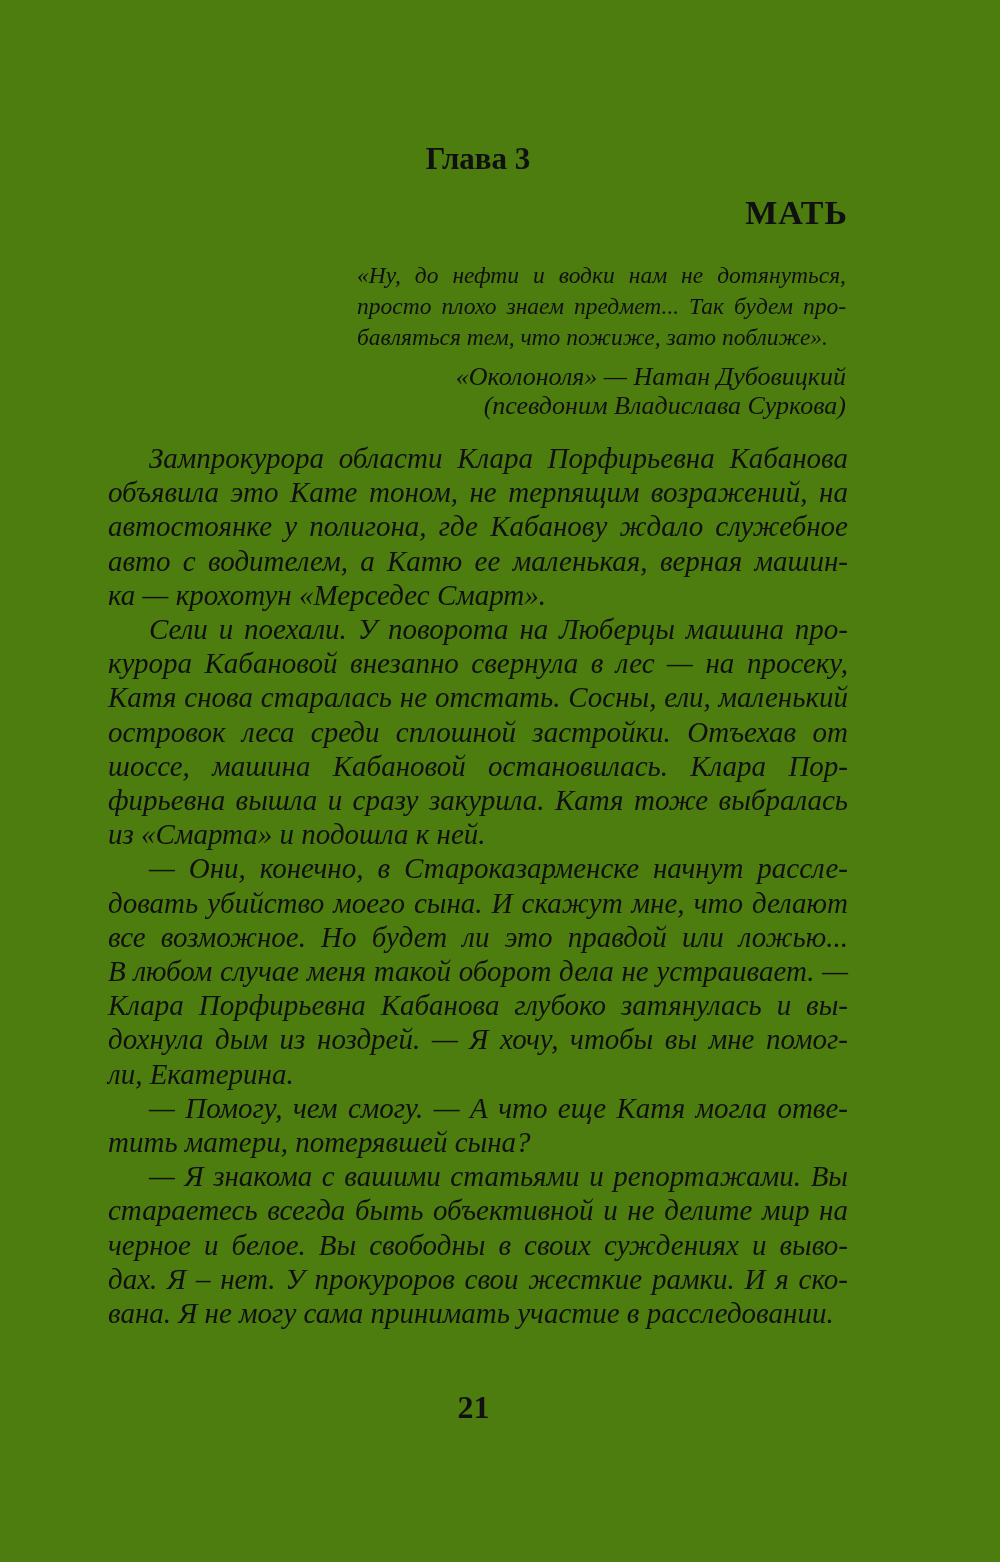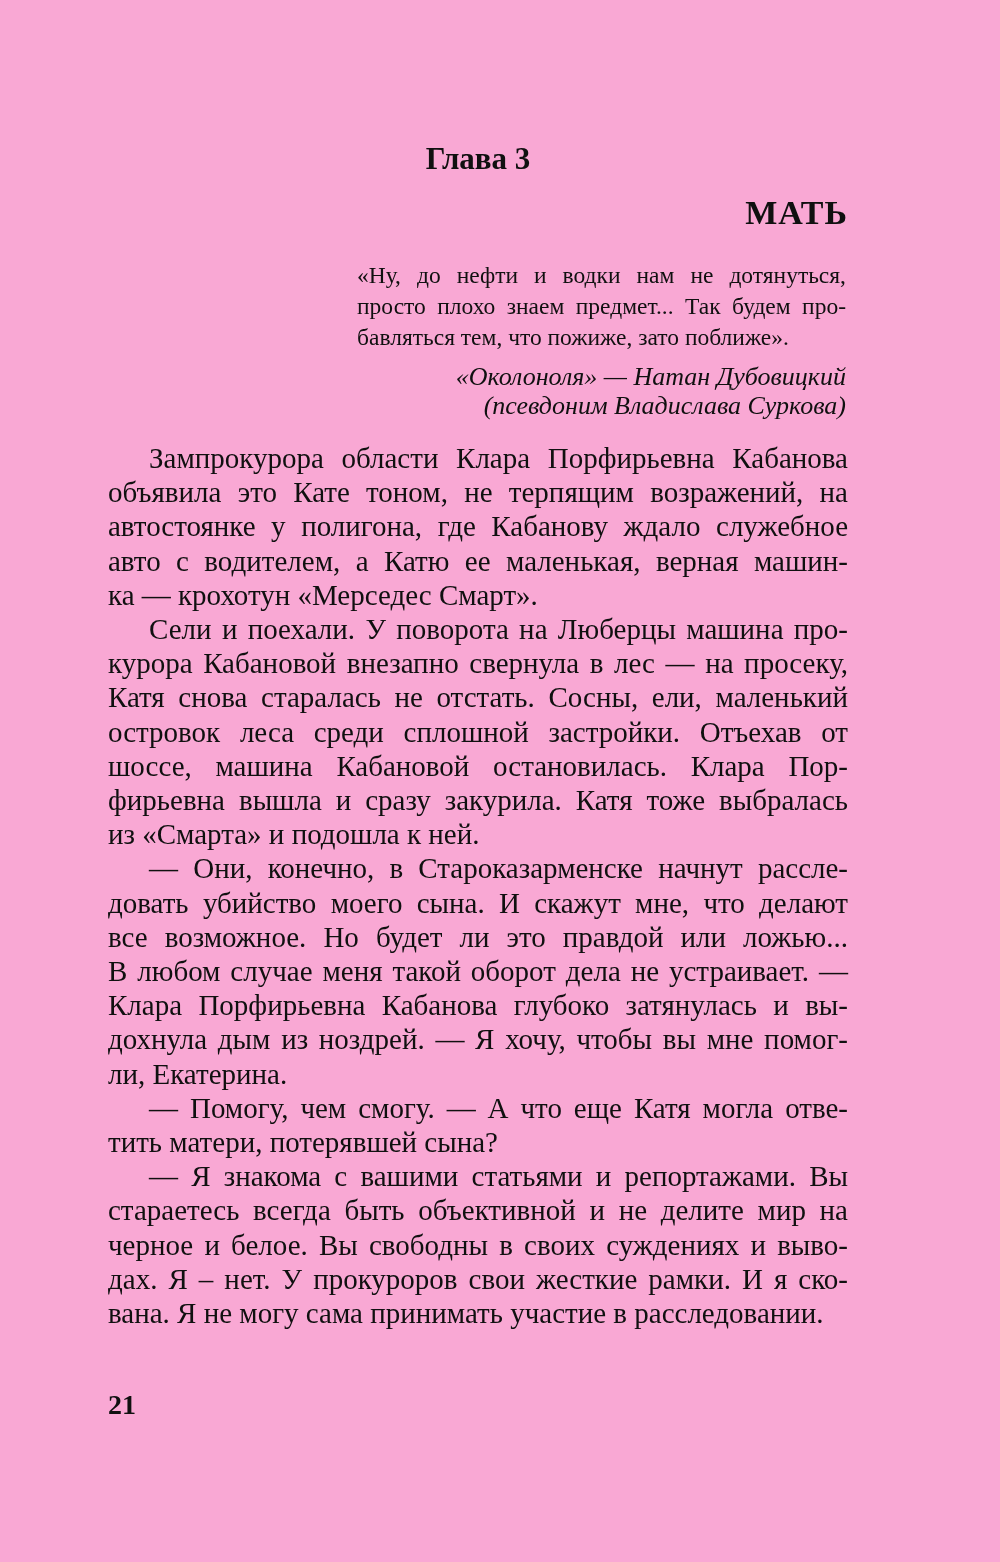--- a/index.html
+++ b/index.html
@@ -4,21 +4,21 @@
 <style>
   html, body {
     margin: 0;
     padding: 0;
     background: #ffffff;
   }
   .page {
     position: relative;
     width: 1000px;
     height: 1562px;
-    background: #f9a8d4;
+    background: #4d7c0f;
     color: #101010;
     font-family: "Liberation Serif", "DejaVu Serif", serif;
     overflow: hidden;
   }
   .content {
     position: absolute;
     left: 108px;
     top: 0;
     width: 740px;
     height: 100%;
@@ -66,41 +66,42 @@
     position: absolute;
     top: 441px;
     left: 0;
     width: 740px;
     font-size: 29px;
     line-height: 34.2px;
   }
   .line {
     text-align: justify;
     white-space: nowrap;
+    font-style: italic;
   }
   .line.fill {
     white-space: normal;
     text-align-last: justify;
   }
   .line.indent {
     padding-left: 41px;
   }
   .epigraph .line {
     white-space: normal;
   }
   .page-number {
     position: absolute;
     top: 1389px;
     left: 0;
     width: 740px;
-    text-align: left;
+    text-align: center;
     padding-right: 9px;
     box-sizing: border-box;
     font-weight: bold;
-    font-size: 28px;
+    font-size: 32px;
   }
 </style>
 </head>
 <body>
 
 <div class="page">
   <div class="content">
 
     <div class="chapter-label">Глава 3</div>
 

